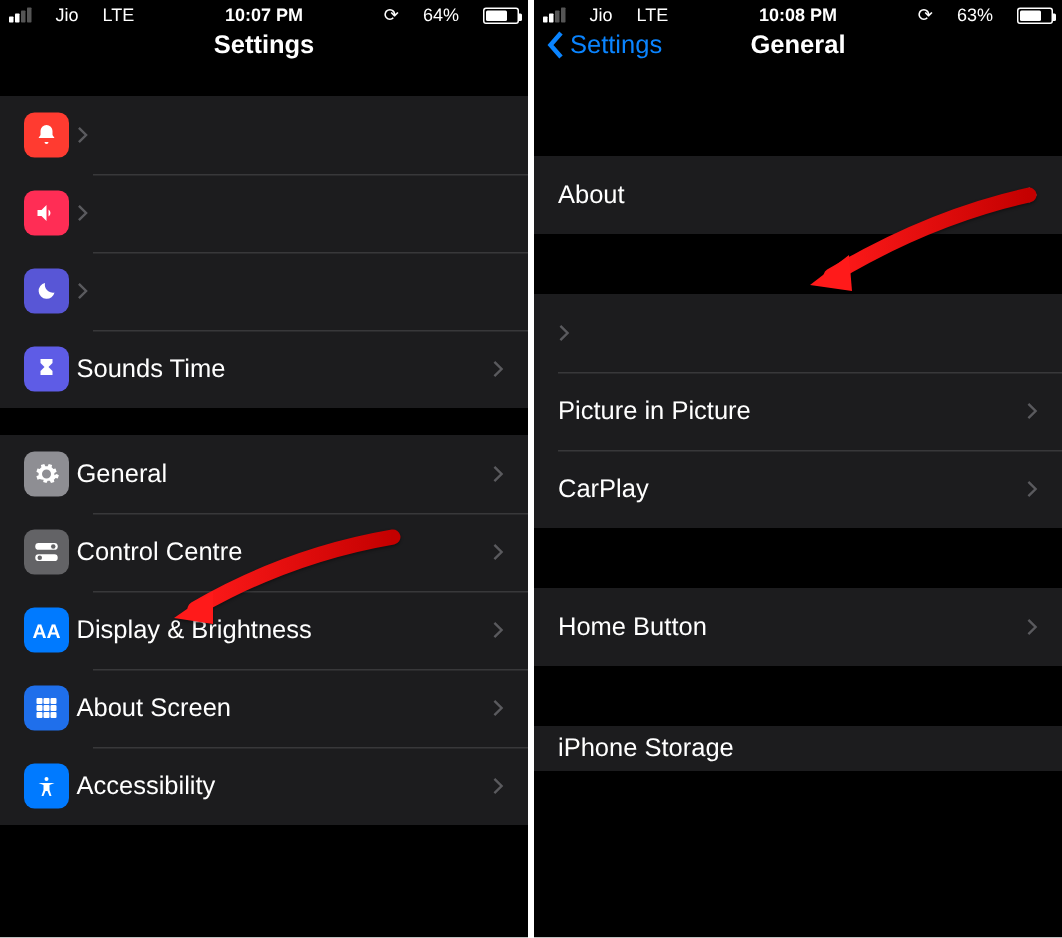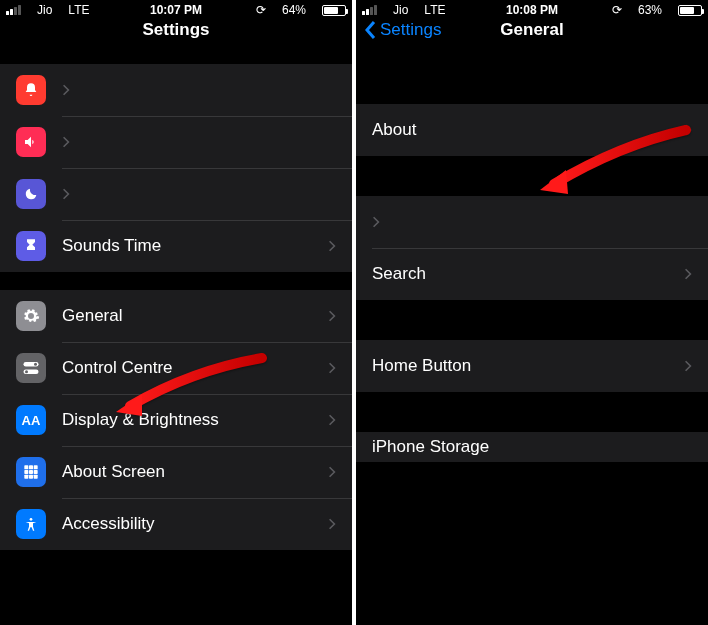--- a/index.html
+++ b/index.html
@@ -87,21 +87,21 @@
       right: 0;
       top: 0;
       height: 1px;
       background: #38383a;
     }
     .s2 .row + .row::before { left: 16px; }
     .row-icon {
       width: 30px; height: 30px;
       border-radius: 7px;
       display: flex; align-items: center; justify-content: center;
-      margin-right: 16px;
+      margin-right: 5px;
       flex-shrink: 0;
     }
     .row-label { font-size: 17px; color: #fff; flex: 1; }
     .chev { width: 8px; height: 14px; stroke: #5a5a5e; stroke-width: 2; fill: none; }
 
     .c-red { background: #ff3b30; }
     .c-pink { background: #ff2d55; }
     .c-indigo { background: #5856d6; }
     .c-purple { background: #5e5ce6; }
     .c-gray { background: #8e8e93; }
@@ -316,21 +316,27 @@
 
   <div class="section-gap" style="height:40px"></div>
 
   <div class="list">
     <div class="row">
       <svg class="chev" viewBox="0 0 10 16">
           <path d="M2 2l6 6-6 6"></path>
         </svg>
     </div>
     <div class="row">
-      <span class="row-label">Search</span>
+      <span class="row-label">Picture in Picture</span>
+      <svg class="chev" viewBox="0 0 10 16">
+          <path d="M2 2l6 6-6 6"></path>
+        </svg>
+    </div>
+    <div class="row">
+      <span class="row-label">CarPlay</span>
       <svg class="chev" viewBox="0 0 10 16">
           <path d="M2 2l6 6-6 6"></path>
         </svg>
     </div>
   </div>
 
   <div class="section-gap" style="height:40px"></div>
 
   <div class="list">
     <div class="row">

